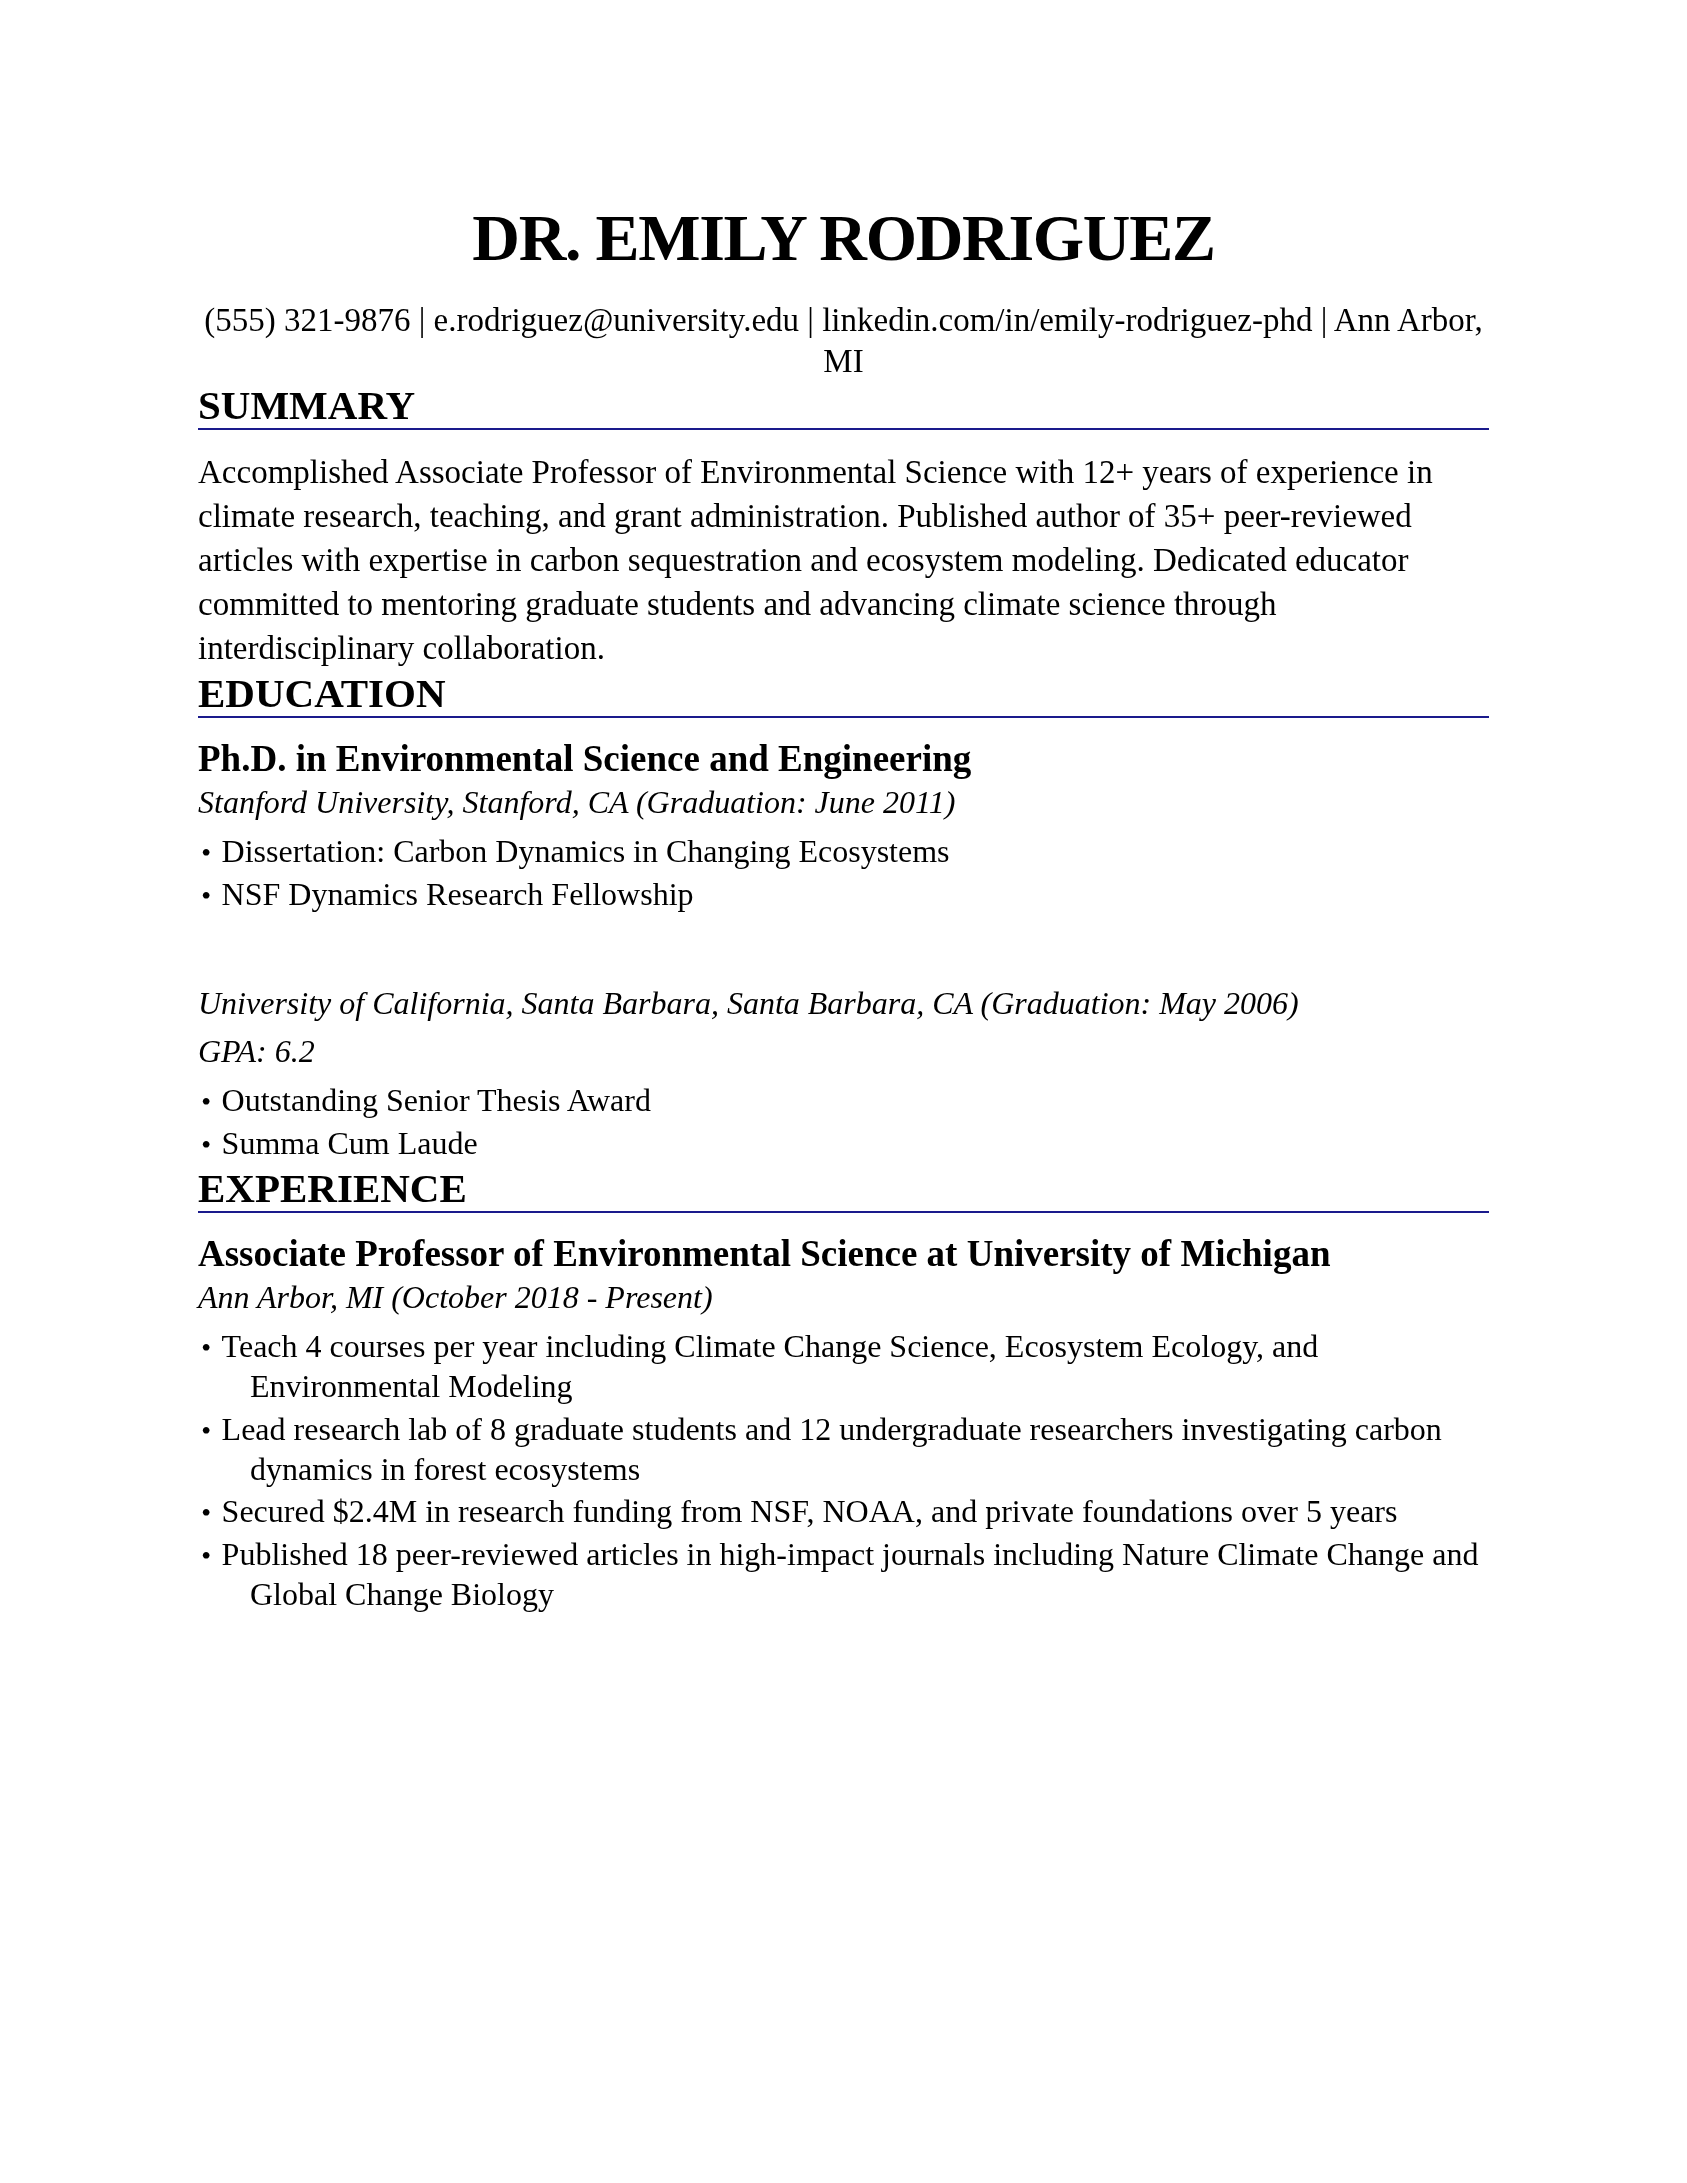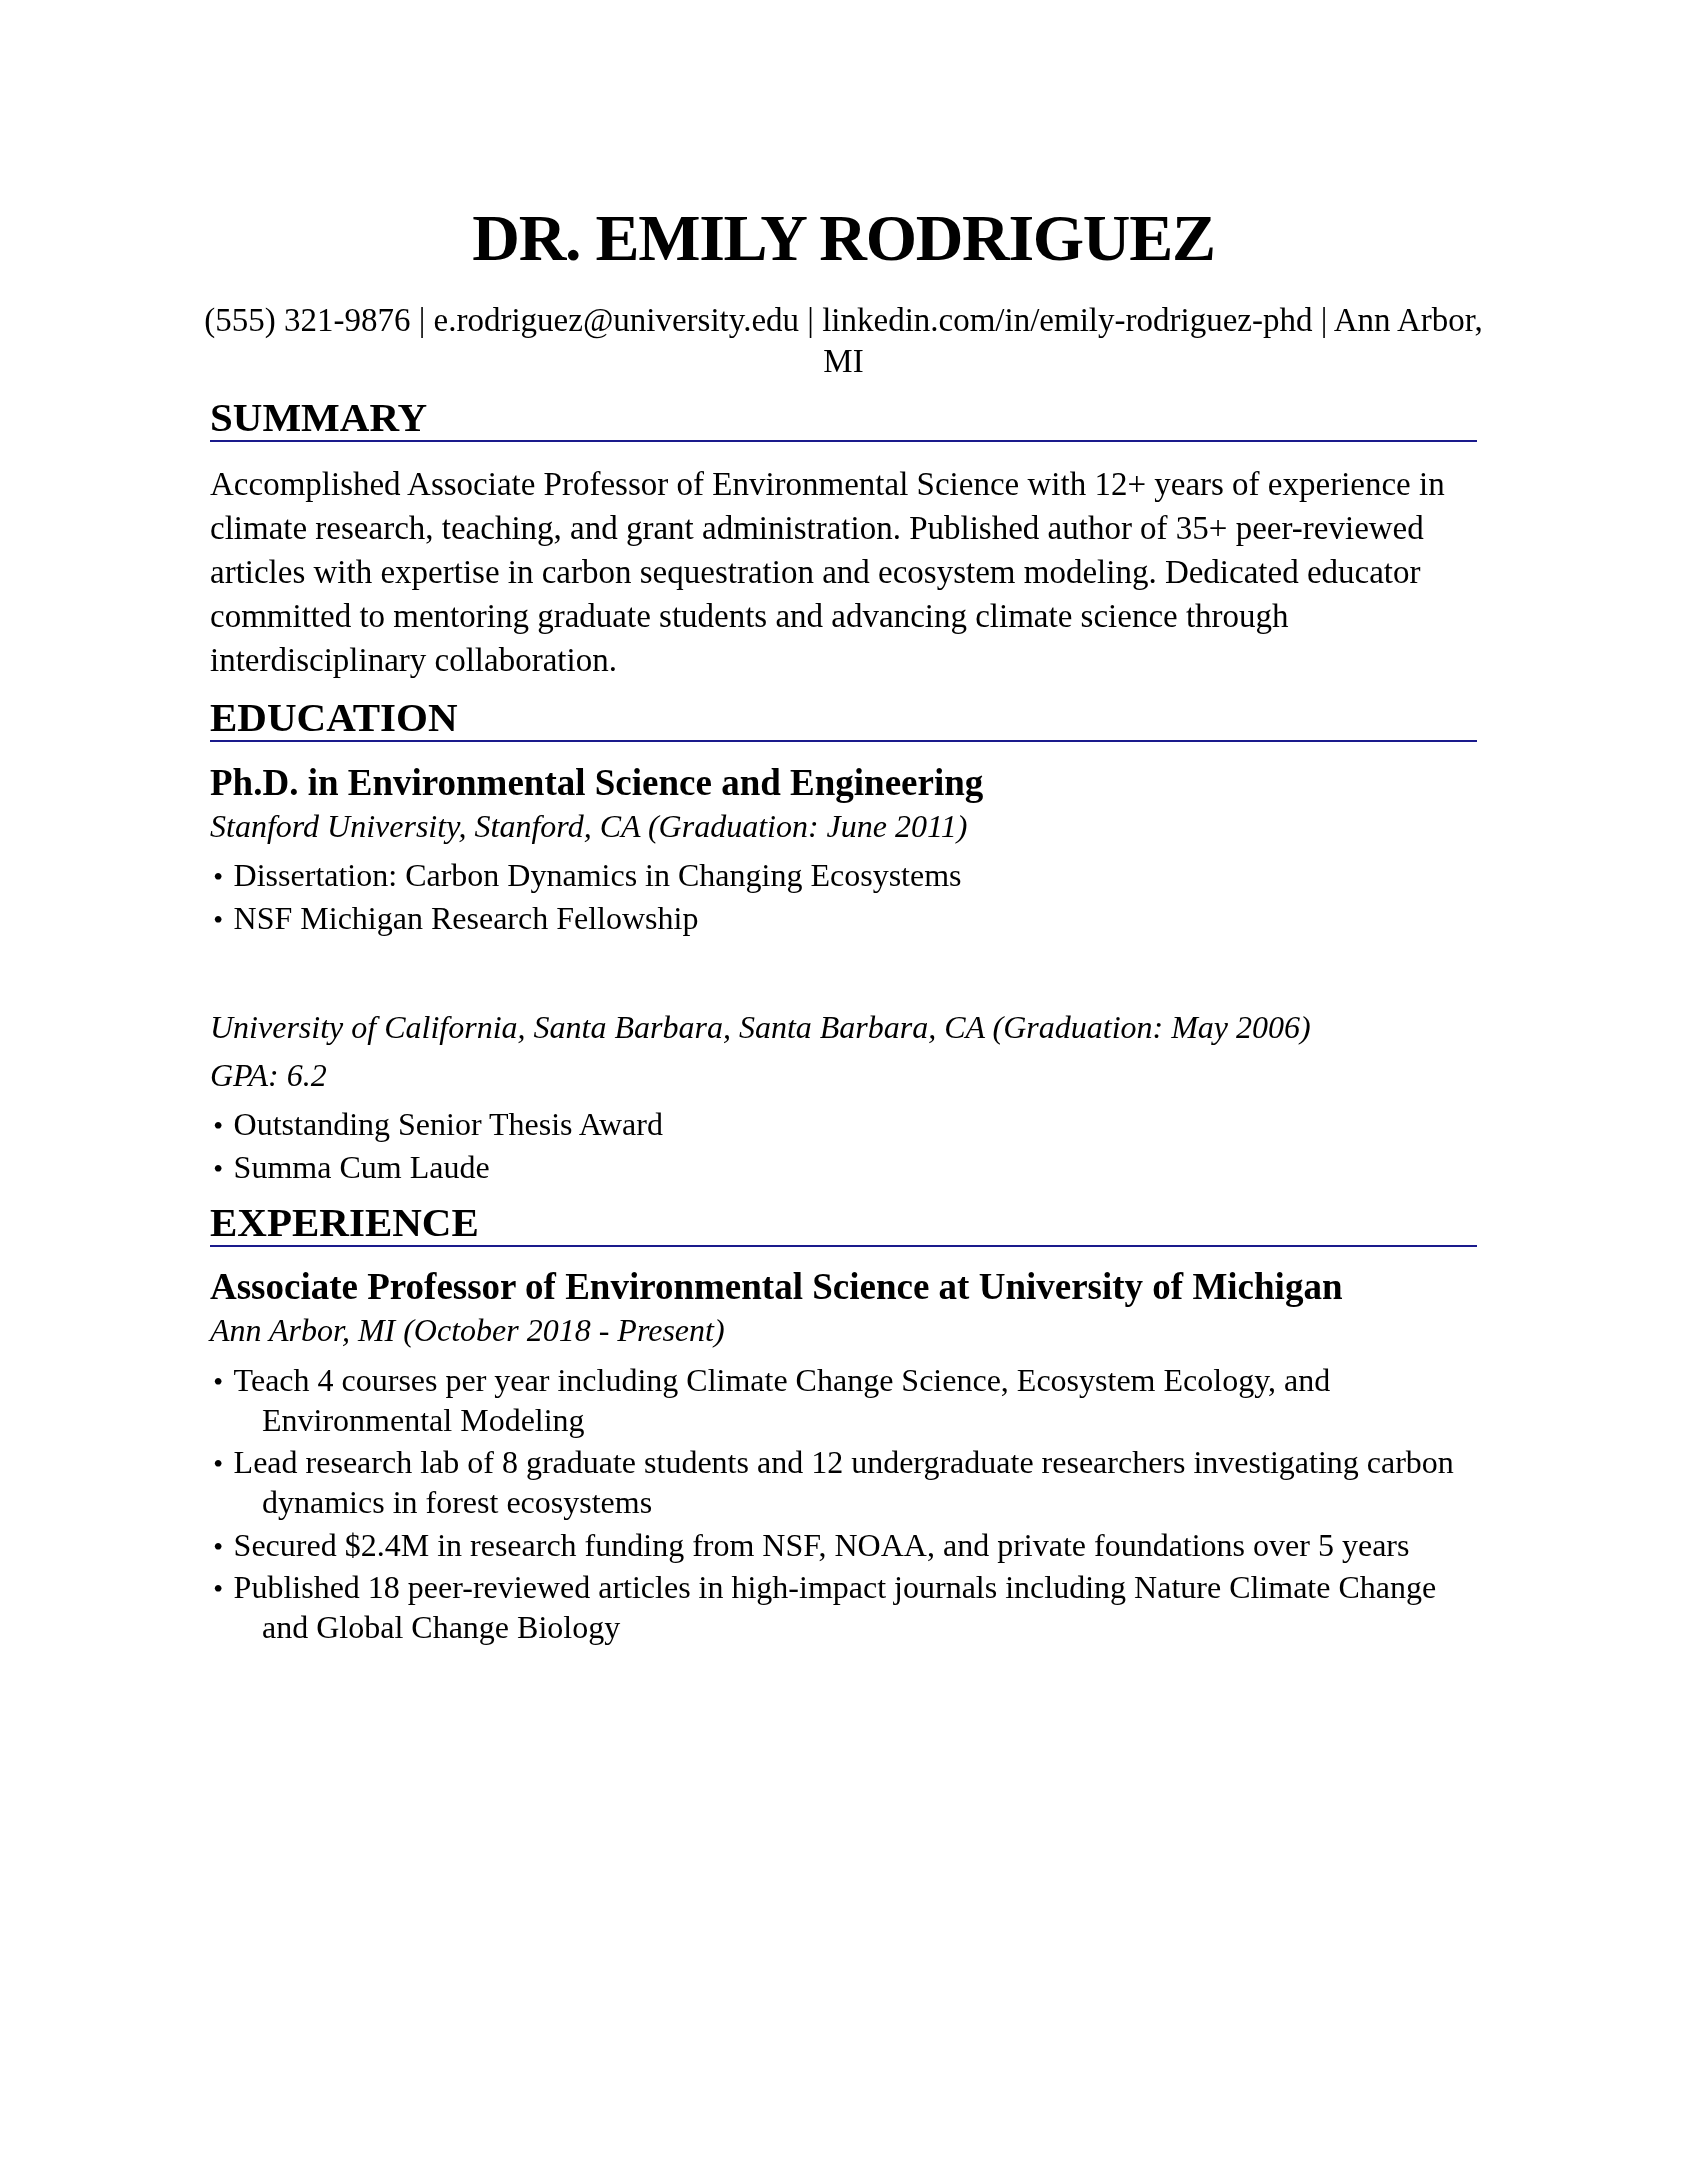--- a/index.html
+++ b/index.html
@@ -33,21 +33,21 @@
   .contact {
     margin-top: 23px;
     font-size: 33px;
     line-height: 41px;
     color: #000000;
   }
   .contact .contact-line {
     white-space: nowrap;
   }
   section.sec {
-    margin: 12px;
+    margin: 0;
   }
   .sec-summary    { margin-top: 106px; }
   .sec-education  { margin-top: 74px; }
   .sec-experience { margin-top: 129px; }
   h2.sec-heading {
     margin: 0;
     font-size: 41px;
     line-height: 46px;
     font-weight: bold;
     color: #000000;
@@ -114,21 +114,21 @@
   </section>
 
   <section class="sec sec-education">
     <h2 class="sec-heading">EDUCATION</h2>
 
     <div class="entry">
       <h3 class="entry-title">Ph.D. in Environmental Science and Engineering</h3>
       <p class="meta">Stanford University, Stanford, CA (Graduation: June 2011)</p>
       <ul class="bullets">
         <li>Dissertation: Carbon Dynamics in Changing Ecosystems</li>
-        <li>NSF Michigan Research Fellowship</li>
+        <li>NSF Dynamics Research Fellowship</li>
       </ul>
     </div>
 
     <div class="entry">
       <p class="meta">University of California, Santa Barbara, Santa Barbara, CA (Graduation: May 2006)</p>
       <p class="meta gpa">GPA: 6.2</p>
       <ul class="bullets">
         <li>Outstanding Senior Thesis Award</li>
         <li>Summa Cum Laude</li>
       </ul>

